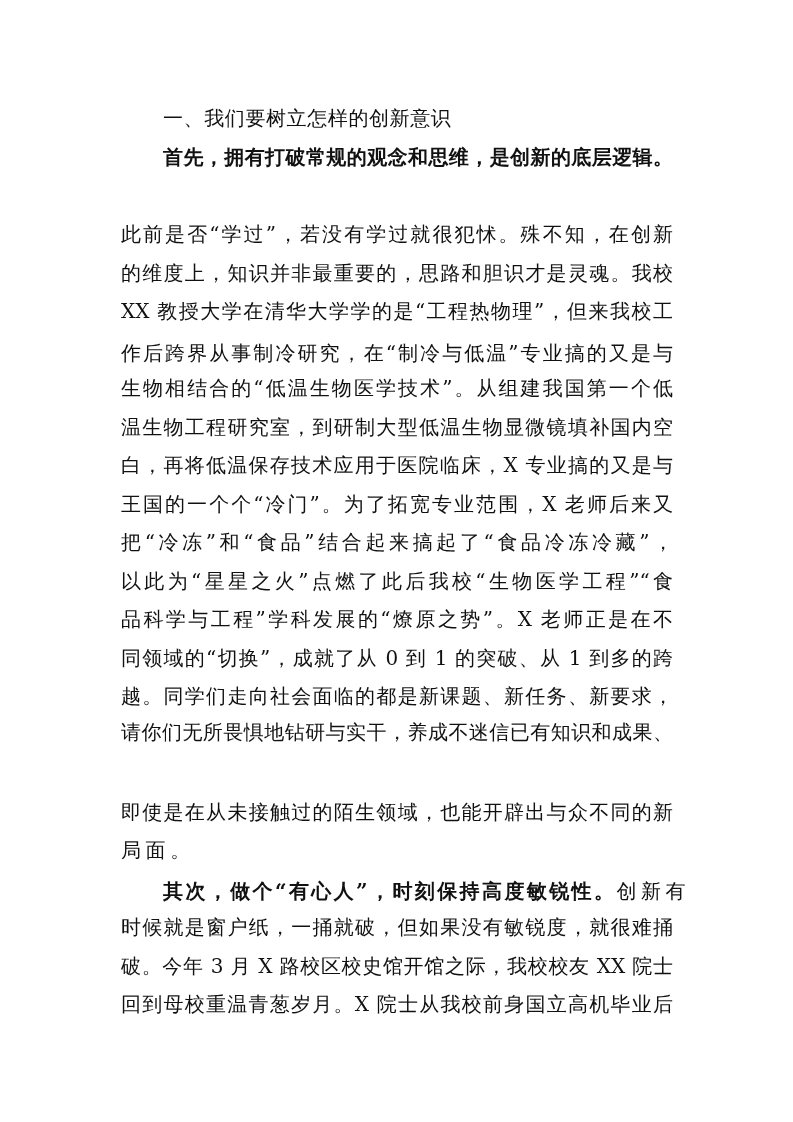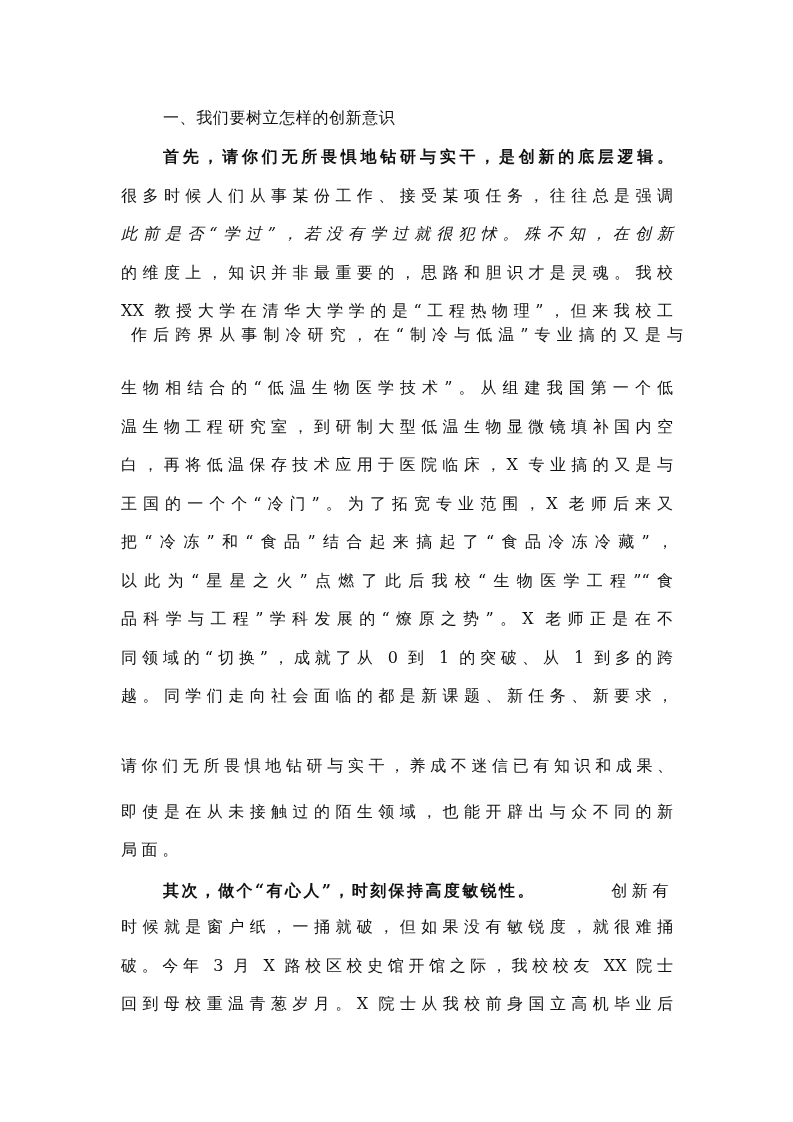--- a/index.html
+++ b/index.html
@@ -4,55 +4,54 @@
 <style>
   html, body { margin: 0; padding: 0; background: #ffffff; }
   body { width: 793px; height: 1122px; position: relative; overflow: hidden; }
   .page { position: absolute; left: 0; top: 0; width: 793px; height: 1122px; background: #fff; }
   .line {
     position: absolute;
     left: 121px;
     width: 552px;
     height: 30px;
     font-family: "DejaVu Serif", "Liberation Serif", serif;
-    font-size: 16px;
+    font-size: 20px;
     line-height: 30px;
     color: #111;
     white-space: nowrap;
     letter-spacing: 4.6px;
   }
   .line.justify { text-align: justify; text-align-last: justify; letter-spacing: 0; }
   .heading { font-family: "DejaVu Sans", "Liberation Sans", sans-serif; font-weight: normal; letter-spacing: 0.6px; }
   .bold { font-weight: bold; }
   .indent { left: 163px; width: 510px; }
 </style>
 </head>
 <body>
 
 <div class="page">
 
   <div class="line indent heading" style="top:103px;">一、我们要树立怎样的创新意识</div>
 
-  <div class="line indent bold justify" style="top:142px;">首先，请你们无所畏惧地钻研与实干，是创新的底层逻辑。</div>
+  <div class="line indent bold justify" style="top:142px;">首先，拥有打破常规的观念和思维，是创新的底层逻辑。</div>
 
-  <div class="line justify" style="top:181px;">很多时候人们从事某份工作、接受某项任务，往往总是强调</div>
-  <div class="line justify" style="top:219px;font-style:italic;">此前是否“学过”，若没有学过就很犯怵。殊不知，在创新</div>
+  <div class="line justify" style="top:219px;">此前是否“学过”，若没有学过就很犯怵。殊不知，在创新</div>
   <div class="line justify" style="top:258px;">的维度上，知识并非最重要的，思路和胆识才是灵魂。我校</div>
   <div class="line justify" style="top:296px;">XX 教授大学在清华大学学的是“工程热物理”，但来我校工</div>
-  <div class="line justify" style="top:320px;margin-left:10px;">作后跨界从事制冷研究，在“制冷与低温”专业搞的又是与</div>
+  <div class="line justify" style="top:338px;">作后跨界从事制冷研究，在“制冷与低温”专业搞的又是与</div>
   <div class="line justify" style="top:373px;">生物相结合的“低温生物医学技术”。从组建我国第一个低</div>
   <div class="line justify" style="top:412px;">温生物工程研究室，到研制大型低温生物显微镜填补国内空</div>
   <div class="line justify" style="top:450px;">白，再将低温保存技术应用于医院临床，X 专业搞的又是与</div>
   <div class="line justify" style="top:489px;">王国的一个个“冷门”。为了拓宽专业范围，X 老师后来又</div>
   <div class="line justify" style="top:527px;">把“冷冻”和“食品”结合起来搞起了“食品冷冻冷藏”，</div>
   <div class="line justify" style="top:566px;">以此为“星星之火”点燃了此后我校“生物医学工程”“食</div>
   <div class="line justify" style="top:604px;">品科学与工程”学科发展的“燎原之势”。X 老师正是在不</div>
   <div class="line justify" style="top:643px;">同领域的“切换”，成就了从 0 到 1 的突破、从 1 到多的跨</div>
   <div class="line justify" style="top:681px;">越。同学们走向社会面临的都是新课题、新任务、新要求，</div>
-  <div class="line justify" style="top:751px;">请你们无所畏惧地钻研与实干，养成不迷信已有知识和成果、</div>
+  <div class="line justify" style="top:717px;">请你们无所畏惧地钻研与实干，养成不迷信已有知识和成果、</div>
   <div class="line justify" style="top:797px;">即使是在从未接触过的陌生领域，也能开辟出与众不同的新</div>
   <div class="line" style="top:835px;">局面。</div>
 
   <div class="line indent" style="top:876px; letter-spacing:0; display:flex; justify-content:space-between;">
     <span class="bold" style="letter-spacing:2.4px;">其次，做个“有心人”，时刻保持高度敏锐性。</span>
     <span style="letter-spacing:4.6px;">创新有</span>
   </div>
 
   <div class="line justify" style="top:912px;">时候就是窗户纸，一捅就破，但如果没有敏锐度，就很难捅</div>
   <div class="line justify" style="top:951px;">破。今年 3 月 X 路校区校史馆开馆之际，我校校友 XX 院士</div>

